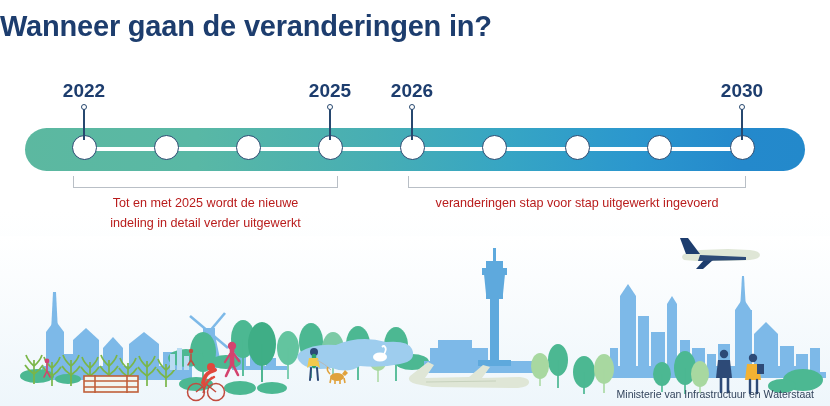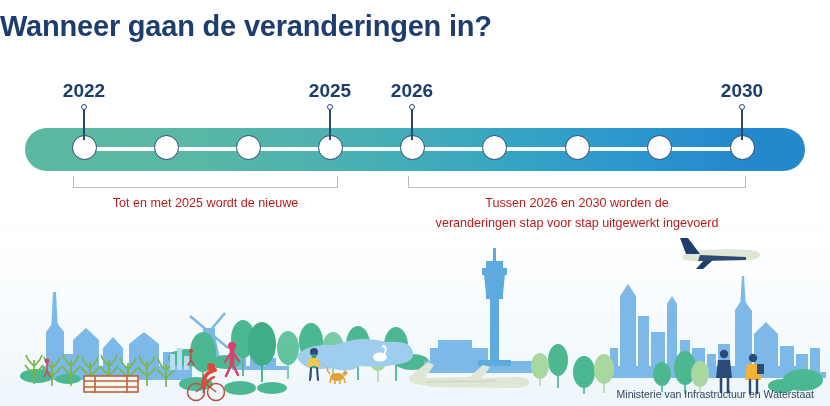--- a/index.html
+++ b/index.html
@@ -91,24 +91,24 @@
     <div id="years-layer">
         <div class="yearlabel" style="left: 84px; top: 80px;">2022</div>
         <div class="yearlabel" style="left: 330px; top: 80px;">2025</div>
         <div class="yearlabel" style="left: 412px; top: 80px;">2026</div>
         <div class="yearlabel" style="left: 742px; top: 80px;">2030</div>
       </div>
     <div id="segments-layer">
         <div class="bracket" style="left: 73px; top: 176px; width: 265px;"></div>
         <div class="caption" style="left: 205.5px; top: 194px;">
           <div>Tot en met 2025 wordt de nieuwe</div>
+          <div>indeling in detail verder uitgewerkt</div>
         </div>
         <div class="bracket" style="left: 408px; top: 176px; width: 338px;"></div>
         <div class="caption" style="left: 577px; top: 194px;">
-          <div>Tussen 2026 en 2030 worden de</div>
           <div>veranderingen stap voor stap uitgewerkt ingevoerd</div>
         </div>
       </div>
   </div>
 
   <div id="scene">
     <svg width="830" height="170" viewBox="0 0 830 170" xmlns="http://www.w3.org/2000/svg">
       <defs>
         <linearGradient id="skyfade" x1="0" y1="0" x2="0" y2="1">
           <stop offset="0%" stop-color="#ffffff"></stop>

